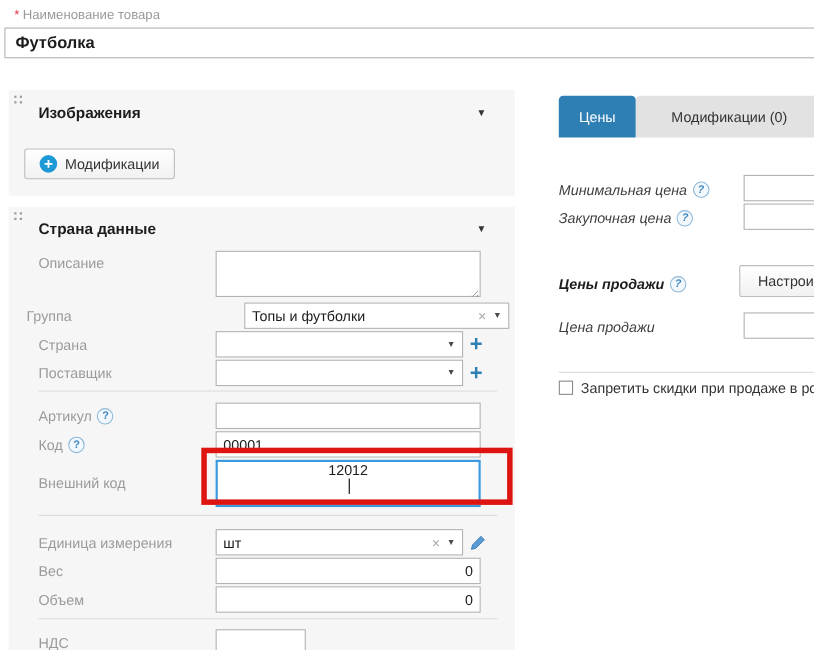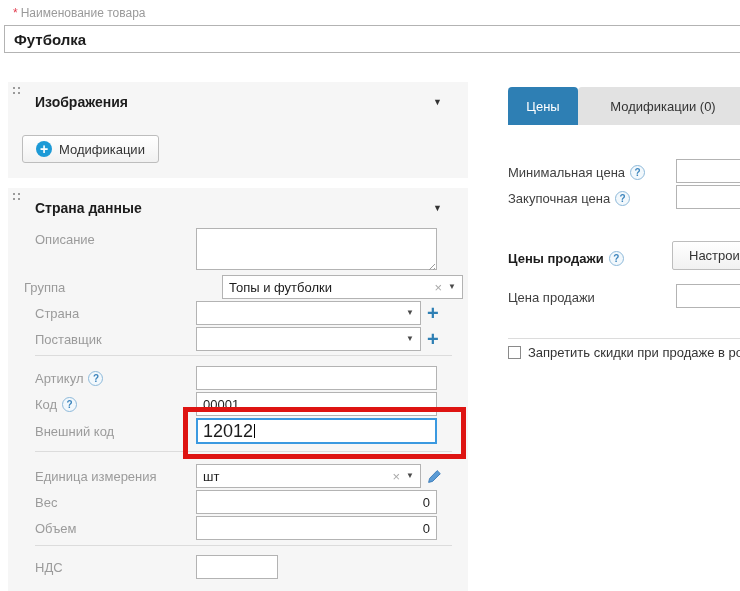--- a/index.html
+++ b/index.html
@@ -75,42 +75,42 @@
   .help-icon{
     display:inline-flex;align-items:center;justify-content:center;flex:none;
     width:15px;height:15px;border-radius:50%;border:1px solid #8db9da;box-sizing:border-box;
     color:#3d85bd;background:#f2f8fc;font-size:10px;font-weight:bold;cursor:pointer;
   }
   .divider{height:1px;background:#dcdcdc;margin:4px 0 10px 0;}
   .divider.d2{margin:7px 0 12px 0;}
   .divider.d3{margin:5px 0 9px 0;}
   
   .input-focused{
-    box-sizing:border-box;width:241px;height:26px;background:#fff;
+    box-sizing:border-box;width:241px;height:43px;background:#fff;
     border:2px solid #3b99e0;display:flex;align-items:center;padding:0 5px;
-    font-size:18px;color:#1c1c1c;
+    font-size:13px;color:#1c1c1c;flex-direction:column;
   }
   .text-caret{width:1px;height:14px;background:#000;margin-left:1px;}
   .pencil-icon{width:15px;height:15px;cursor:pointer;flex:none;}
   
   .annotation-box{
     position:absolute;left:183px;top:407px;width:273px;height:42px;
     border:5px solid #de1412;z-index:20;pointer-events:none;
   }
   
   .right-col{position:absolute;left:508px;top:87px;width:240px;height:504px;}
   .tabs{display:flex;height:38px;}
   .tab{
     display:flex;align-items:center;justify-content:center;
     font-size:13px;cursor:pointer;border-radius:4px 4px 0 0;white-space:nowrap;
   }
   .tab.active{width:120px;background:#2e7fb4;color:#fff;}
   .tab.inactive{background:#e2e2e2;color:#333;padding:0 20px;min-width:130px;}
   .rrow{position:absolute;left:0;width:240px;height:26px;display:flex;align-items:center;}
-  .rlabel{color:#3f3f3f;font-size:13px;display:flex;align-items:flex-start;gap:5px;white-space:nowrap;}
+  .rlabel{color:#3f3f3f;font-size:13px;display:flex;align-items:flex-start;gap:5px;white-space:nowrap;font-style:italic;}
   .rlabel.bold{font-weight:bold;color:#1c1c1c;}
   .rinput{position:absolute;left:168px;top:0;width:95px;height:24px;box-sizing:border-box;
     border:1px solid #b3b3b3;background:#fff;outline:none;font-family:inherit;font-size:13px;padding:0 6px;}
   .configure-btn{position:absolute;left:164px;top:-4px;padding:6px 16px;border-radius:2px;}
   .rdivider{position:absolute;left:0;top:251px;width:240px;height:1px;background:#dcdcdc;}
   .chk-row{position:absolute;left:0;top:258px;width:260px;display:flex;align-items:center;gap:7px;}
   .checkbox{width:13px;height:13px;box-sizing:border-box;border:1px solid #8a8a8a;background:#fff;flex:none;cursor:pointer;}
   .chk-label{color:#333;font-size:13px;white-space:nowrap;}
 </style>
 </head>

